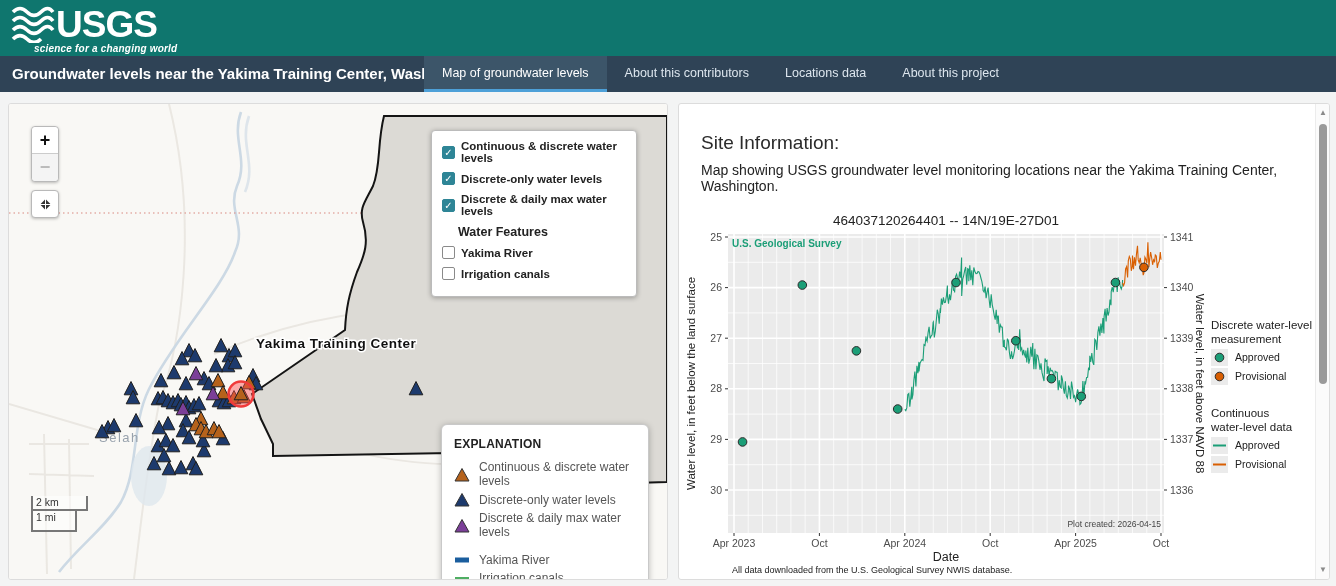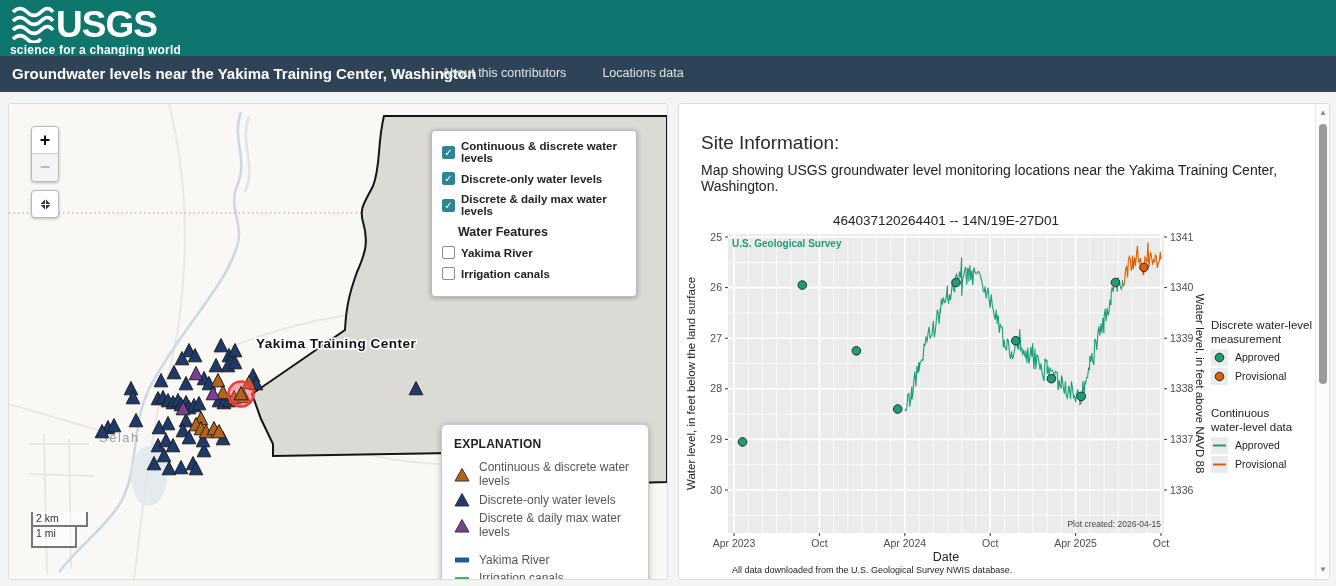--- a/index.html
+++ b/index.html
@@ -4,38 +4,38 @@
 <style>
   * { box-sizing: border-box; margin: 0; padding: 0; }
   body {
     width: 1336px; height: 586px; overflow: hidden;
     font-family: "Liberation Sans", sans-serif;
     background: #f3f4f4; position: relative;
   }
   
   .usgs-header { position: absolute; left:0; top:0; width:1336px; height:56px; background:#0f766e; }
   .logo-wrap { position:absolute; left:10px; top:3px; }
-  .logo-tagline { color:#fff; font-weight:bold; font-size:12px; margin-top:-4px; letter-spacing:.2px; }
+  .logo-tagline { color:#fff; font-style:italic; font-weight:bold; font-size:10px; margin-top:-4px; letter-spacing:.2px;margin-left:24px; }
   
   .navbar { position:absolute; left:0; top:56px; width:1336px; height:36px; background:#2f4356; }
   .nav-title { position:absolute; left:12px; top:0; height:36px; line-height:36px; color:#ffffff; font-size:15px; font-weight:bold; }
   .nav-tabs { position:absolute; left:424px; top:0; height:36px; display:flex; }
   .nav-tab { height:36px; line-height:34px; padding:0 18px; color:#dde6ee; font-size:12.5px; cursor:pointer; }
   .nav-tab.active { background:#3c5569; border-bottom:3px solid #4da0d8; color:#ffffff; }
   
   .panel { position:absolute; top:103px; height:477px; background:#fff; border:1px solid #dcdcdc; border-radius:3px; }
   .map-panel  { left:8px;  width:660px; overflow:hidden; }
   .info-panel { left:678px; width:652px; overflow:hidden; }
   
   .lf-zoom { position:absolute; left:22px; top:22px; width:28px; border:1px solid #b9b9b9; border-radius:4px; background:#fff; box-shadow:0 1px 3px rgba(0,0,0,.25); z-index:5;}
   .lf-btn { width:26px; height:27px; text-align:center; line-height:26px; font-size:18px; font-weight:bold; color:#111; cursor:pointer; background:#fff; }
   .lf-btn.first { border-bottom:1px solid #ccc; border-radius:4px 4px 0 0; }
   .lf-btn.last  { border-radius:0 0 4px 4px; background:#f4f4f4; color:#bbb; }
   .lf-fit { position:absolute; left:22px; top:86px; width:28px; height:28px; border:1px solid #b9b9b9; border-radius:4px; background:#fff; box-shadow:0 1px 3px rgba(0,0,0,.25); display:flex; align-items:center; justify-content:center; cursor:pointer; z-index:5;}
-  .lf-scale { position:absolute; left:22px; top:408px; z-index:5; font-size:10.5px; color:#333; }
+  .lf-scale { position:absolute; left:22px; top:392px; z-index:5; font-size:10.5px; color:#333; }
   .lf-scale .km { width:57px; border:2px solid #777; border-top:none; padding:0 3px 1px; background:rgba(255,255,255,.5); }
   .lf-scale .mi { width:46px; border:2px solid #777; border-top:none; padding:0 3px 7px; background:rgba(255,255,255,.5); }
   
   .layer-card { position:absolute; left:422px; top:26px; width:206px; background:#fff; border:1px solid #bbb; border-radius:4px; box-shadow:0 1px 5px rgba(0,0,0,.3); padding:9px 10px 8px; z-index:6; }
   .layer-title { font-size:12.5px; font-weight:bold; color:#222; margin-bottom:7px; }
   .chk-row { display:flex; align-items:center; margin-bottom:8px; cursor:pointer; }
   .chk { width:13px; height:13px; border:1px solid #8a8a8a; border-radius:2px; background:#fff; margin-right:6px; flex:0 0 13px; font-size:10px; line-height:12px; color:#fff; text-align:center; }
   .chk.on { background:#2e8596; border-color:#2e8596; }
   .chk-label { font-size:11.5px; font-weight:bold; color:#222; }
   .layer-sub { font-size:12.5px; font-weight:bold; color:#222; margin:2px 16px 7px; }
@@ -72,22 +72,24 @@
       </g>
       <text x="46" y="34" fill="#fff" font-size="37" font-weight="bold" font-family="Liberation Sans, sans-serif" letter-spacing="-1">USGS</text>
     </svg>
     <div class="logo-tagline">science for a changing world</div>
   </div>
 </div>
 
 <div class="navbar">
   <div class="nav-title">Groundwater levels near the Yakima Training Center, Washington</div>
   <div class="nav-tabs">
+    <div class="nav-tab active">Map of groundwater levels</div>
     <div class="nav-tab">About this contributors</div>
     <div class="nav-tab">Locations data</div>
+    <div class="nav-tab">About this project</div>
   </div>
 </div>
 
 <div class="panel map-panel">
   <svg id="map-svg" width="658" height="475">
     <rect x="0" y="0" width="658" height="475" fill="#f9f8f5"></rect>
 
     <g stroke="#e9e6e0" stroke-width="2" fill="none" opacity="0.9">
       <path d="M160,0 C190,120 172,240 150,300 C138,360 132,420 125,475"></path>
       <path d="M0,300 L95,328"></path>

